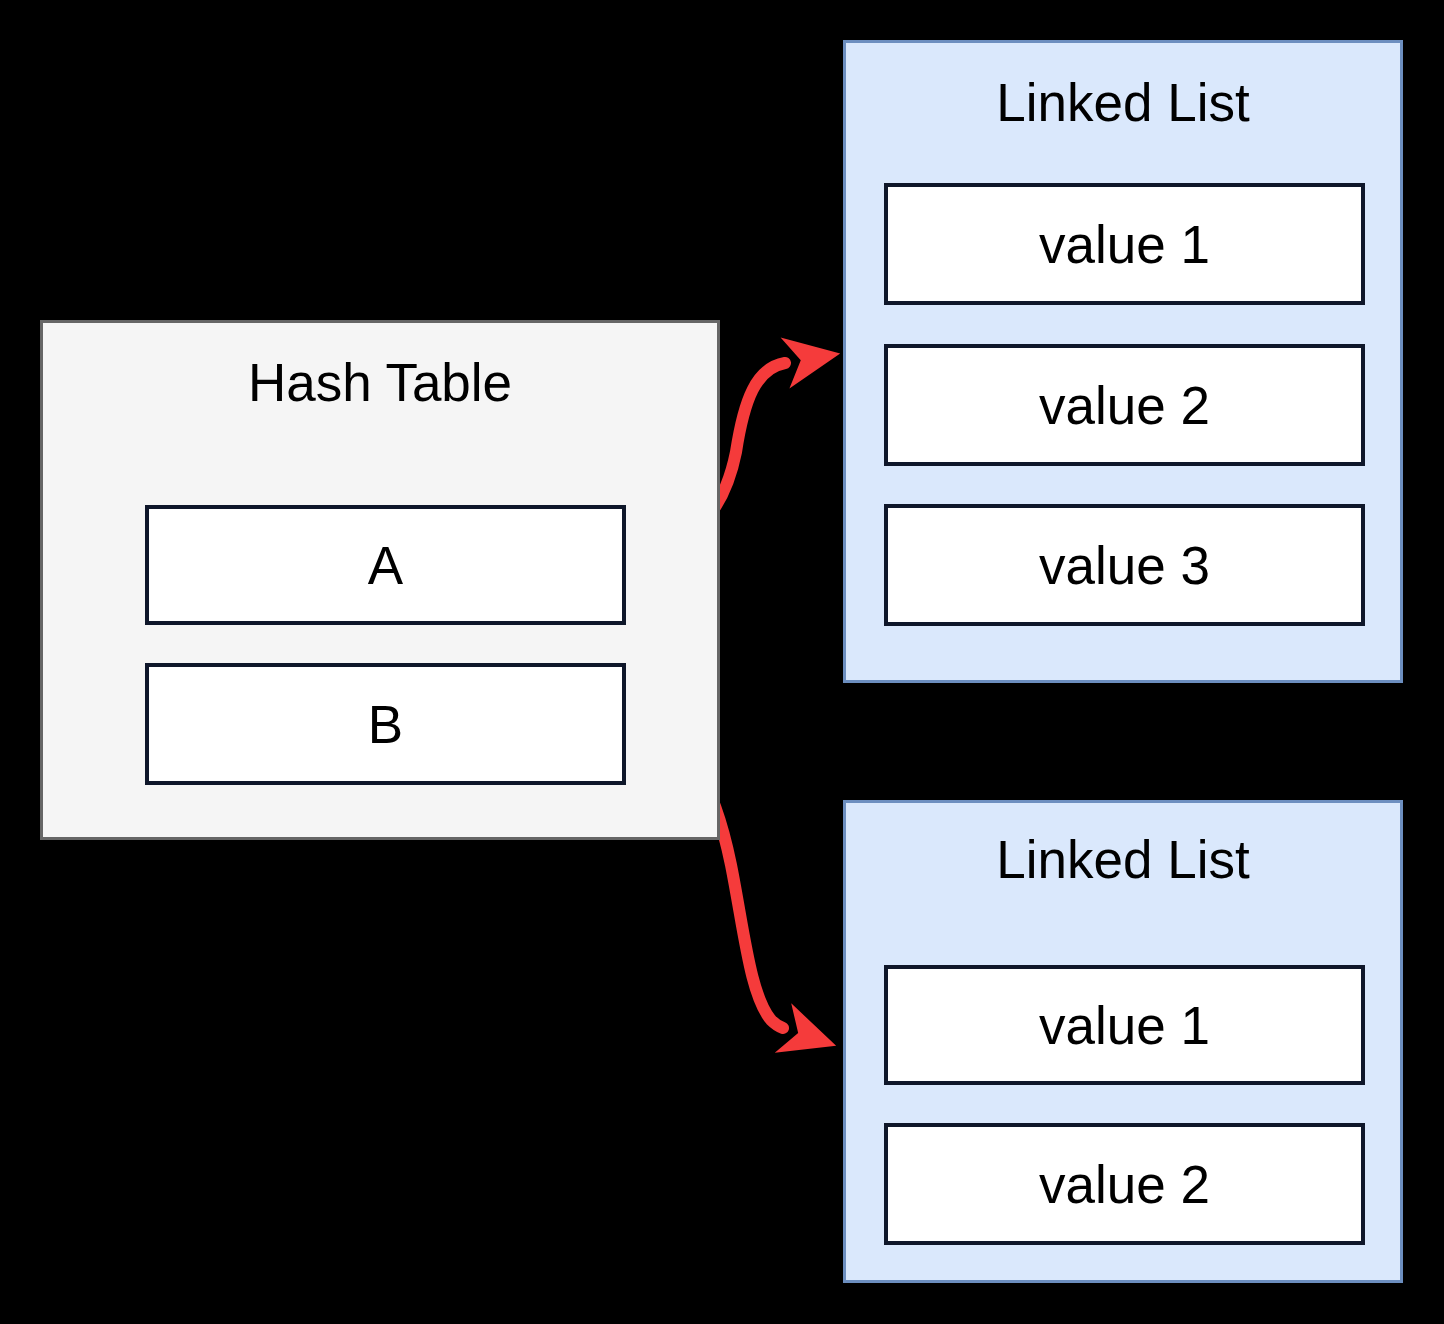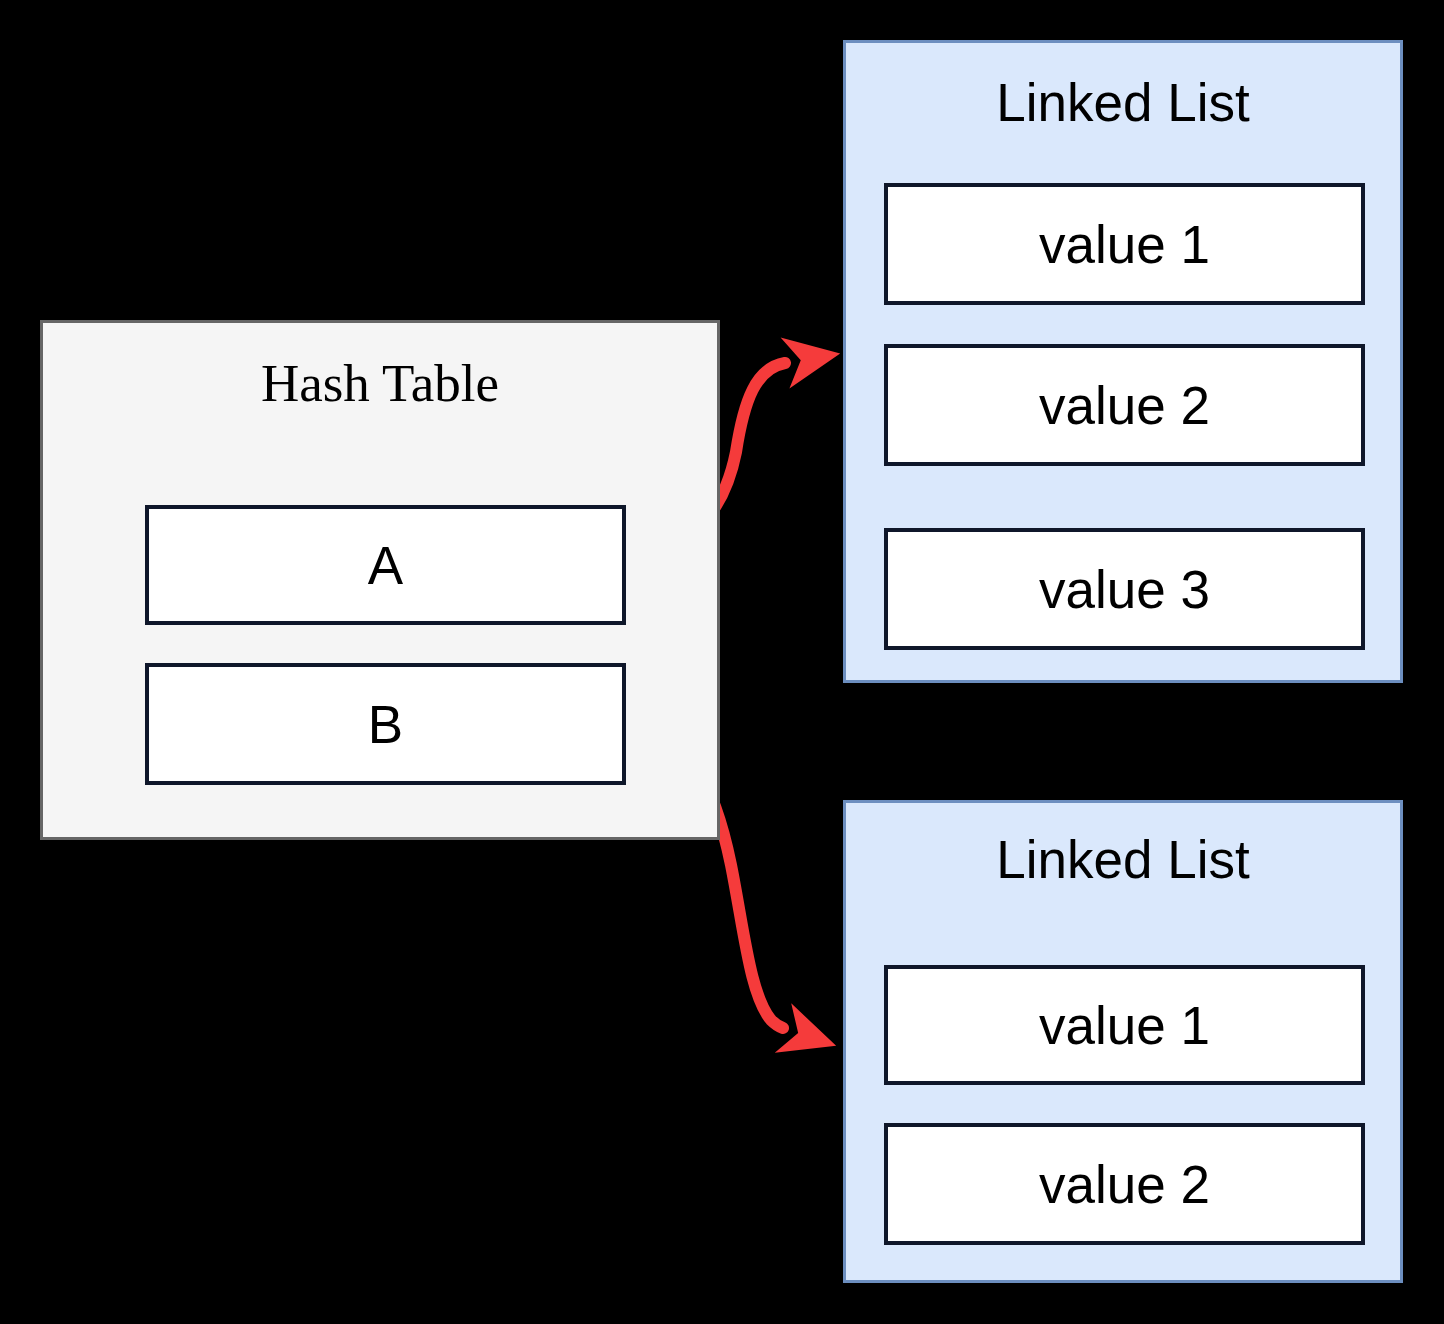--- a/index.html
+++ b/index.html
@@ -54,21 +54,21 @@
   .group-title {
     position: absolute;
     left: 0;
     right: 0;
     height: 56px;
     line-height: 56px;
     text-align: center;
     font-size: 53px;
     white-space: nowrap;
   }
-  .hash-table .group-title { top: 32px; font-family: Liberation Serif, serif; }
+  .hash-table .group-title { top: 32px; }
   .linked-list-1 .group-title { top: 32px; }
   .linked-list-2 .group-title { top: 29px; }
   .node {
     position: absolute;
     box-sizing: border-box;
     background: #ffffff;
     border: 4px solid #0f172a;
     display: flex;
     align-items: center;
     justify-content: center;
@@ -82,21 +82,21 @@
   }
   .bucket-a { top: 182px; }
   .bucket-b { top: 340px; height: 122px; }
   .ll-node {
     left: 38px;
     width: 481px;
     height: 122px;
   }
   .ll1-v1 { top: 140px; }
   .ll1-v2 { top: 301px; }
-  .ll1-v3 { top: 485px; }
+  .ll1-v3 { top: 461px; }
   .ll2-v1 { top: 162px; height: 120px; }
   .ll2-v2 { top: 320px; }
   .connector {
     fill: none;
     stroke: #f53b3b;
     stroke-width: 12px;
     stroke-linecap: round;
   }
 </style>
 </head>

